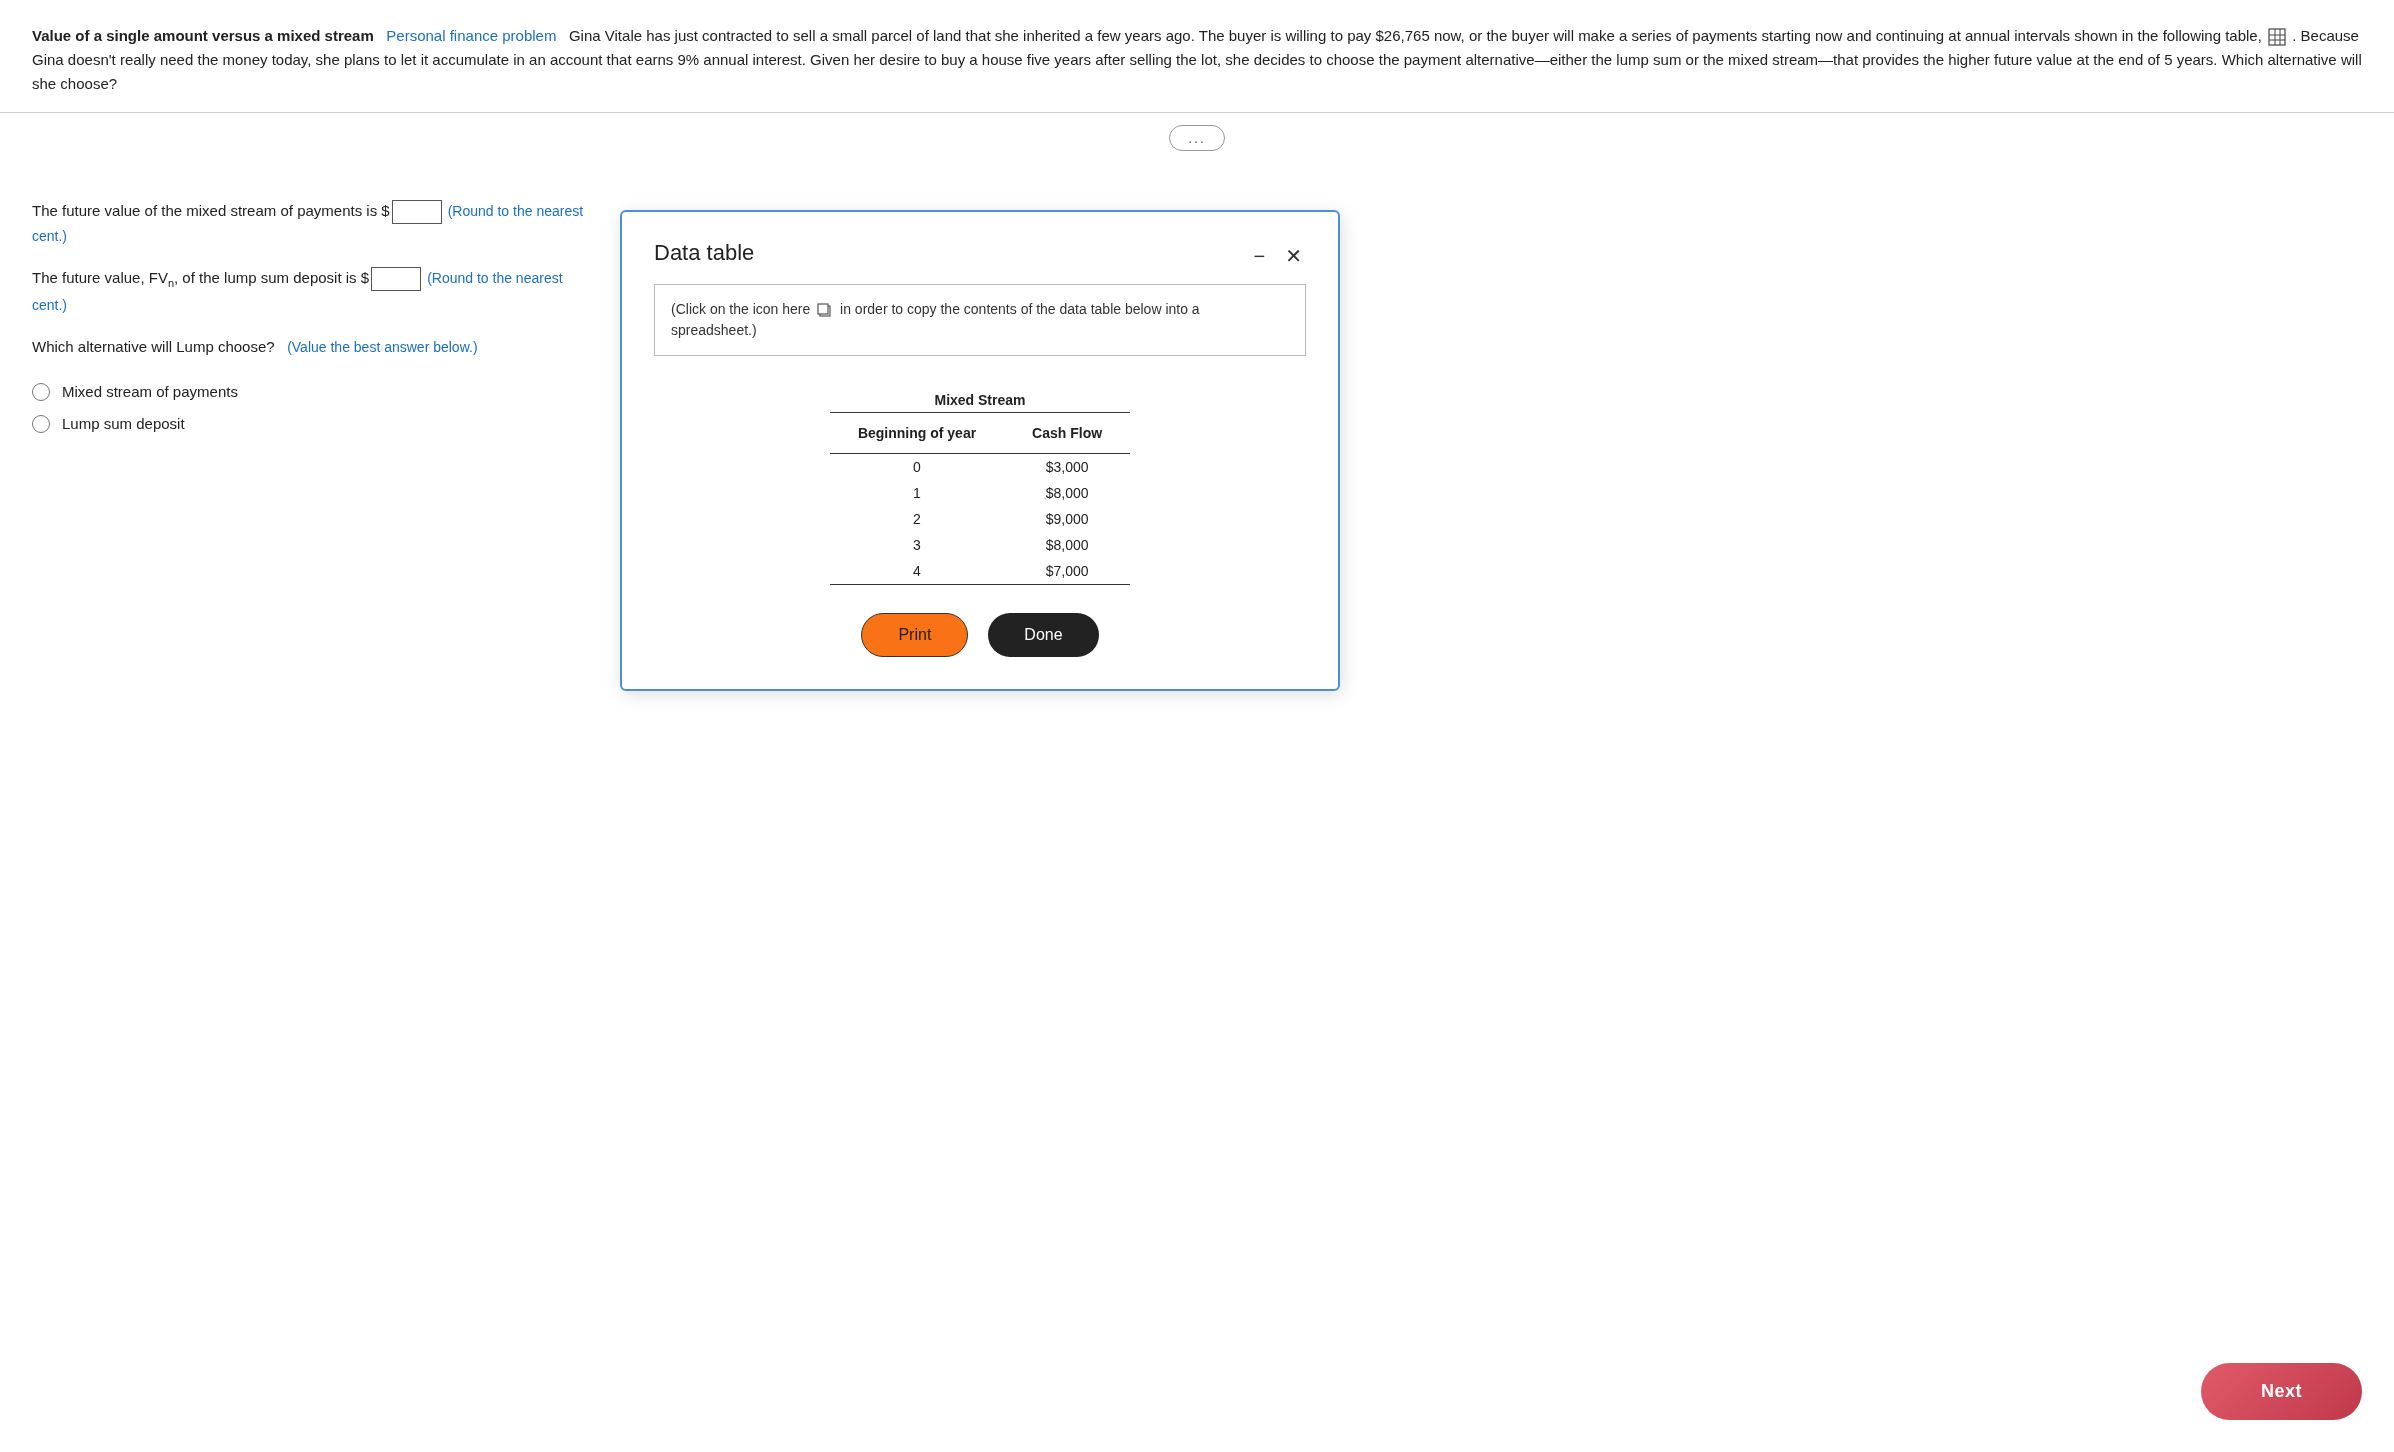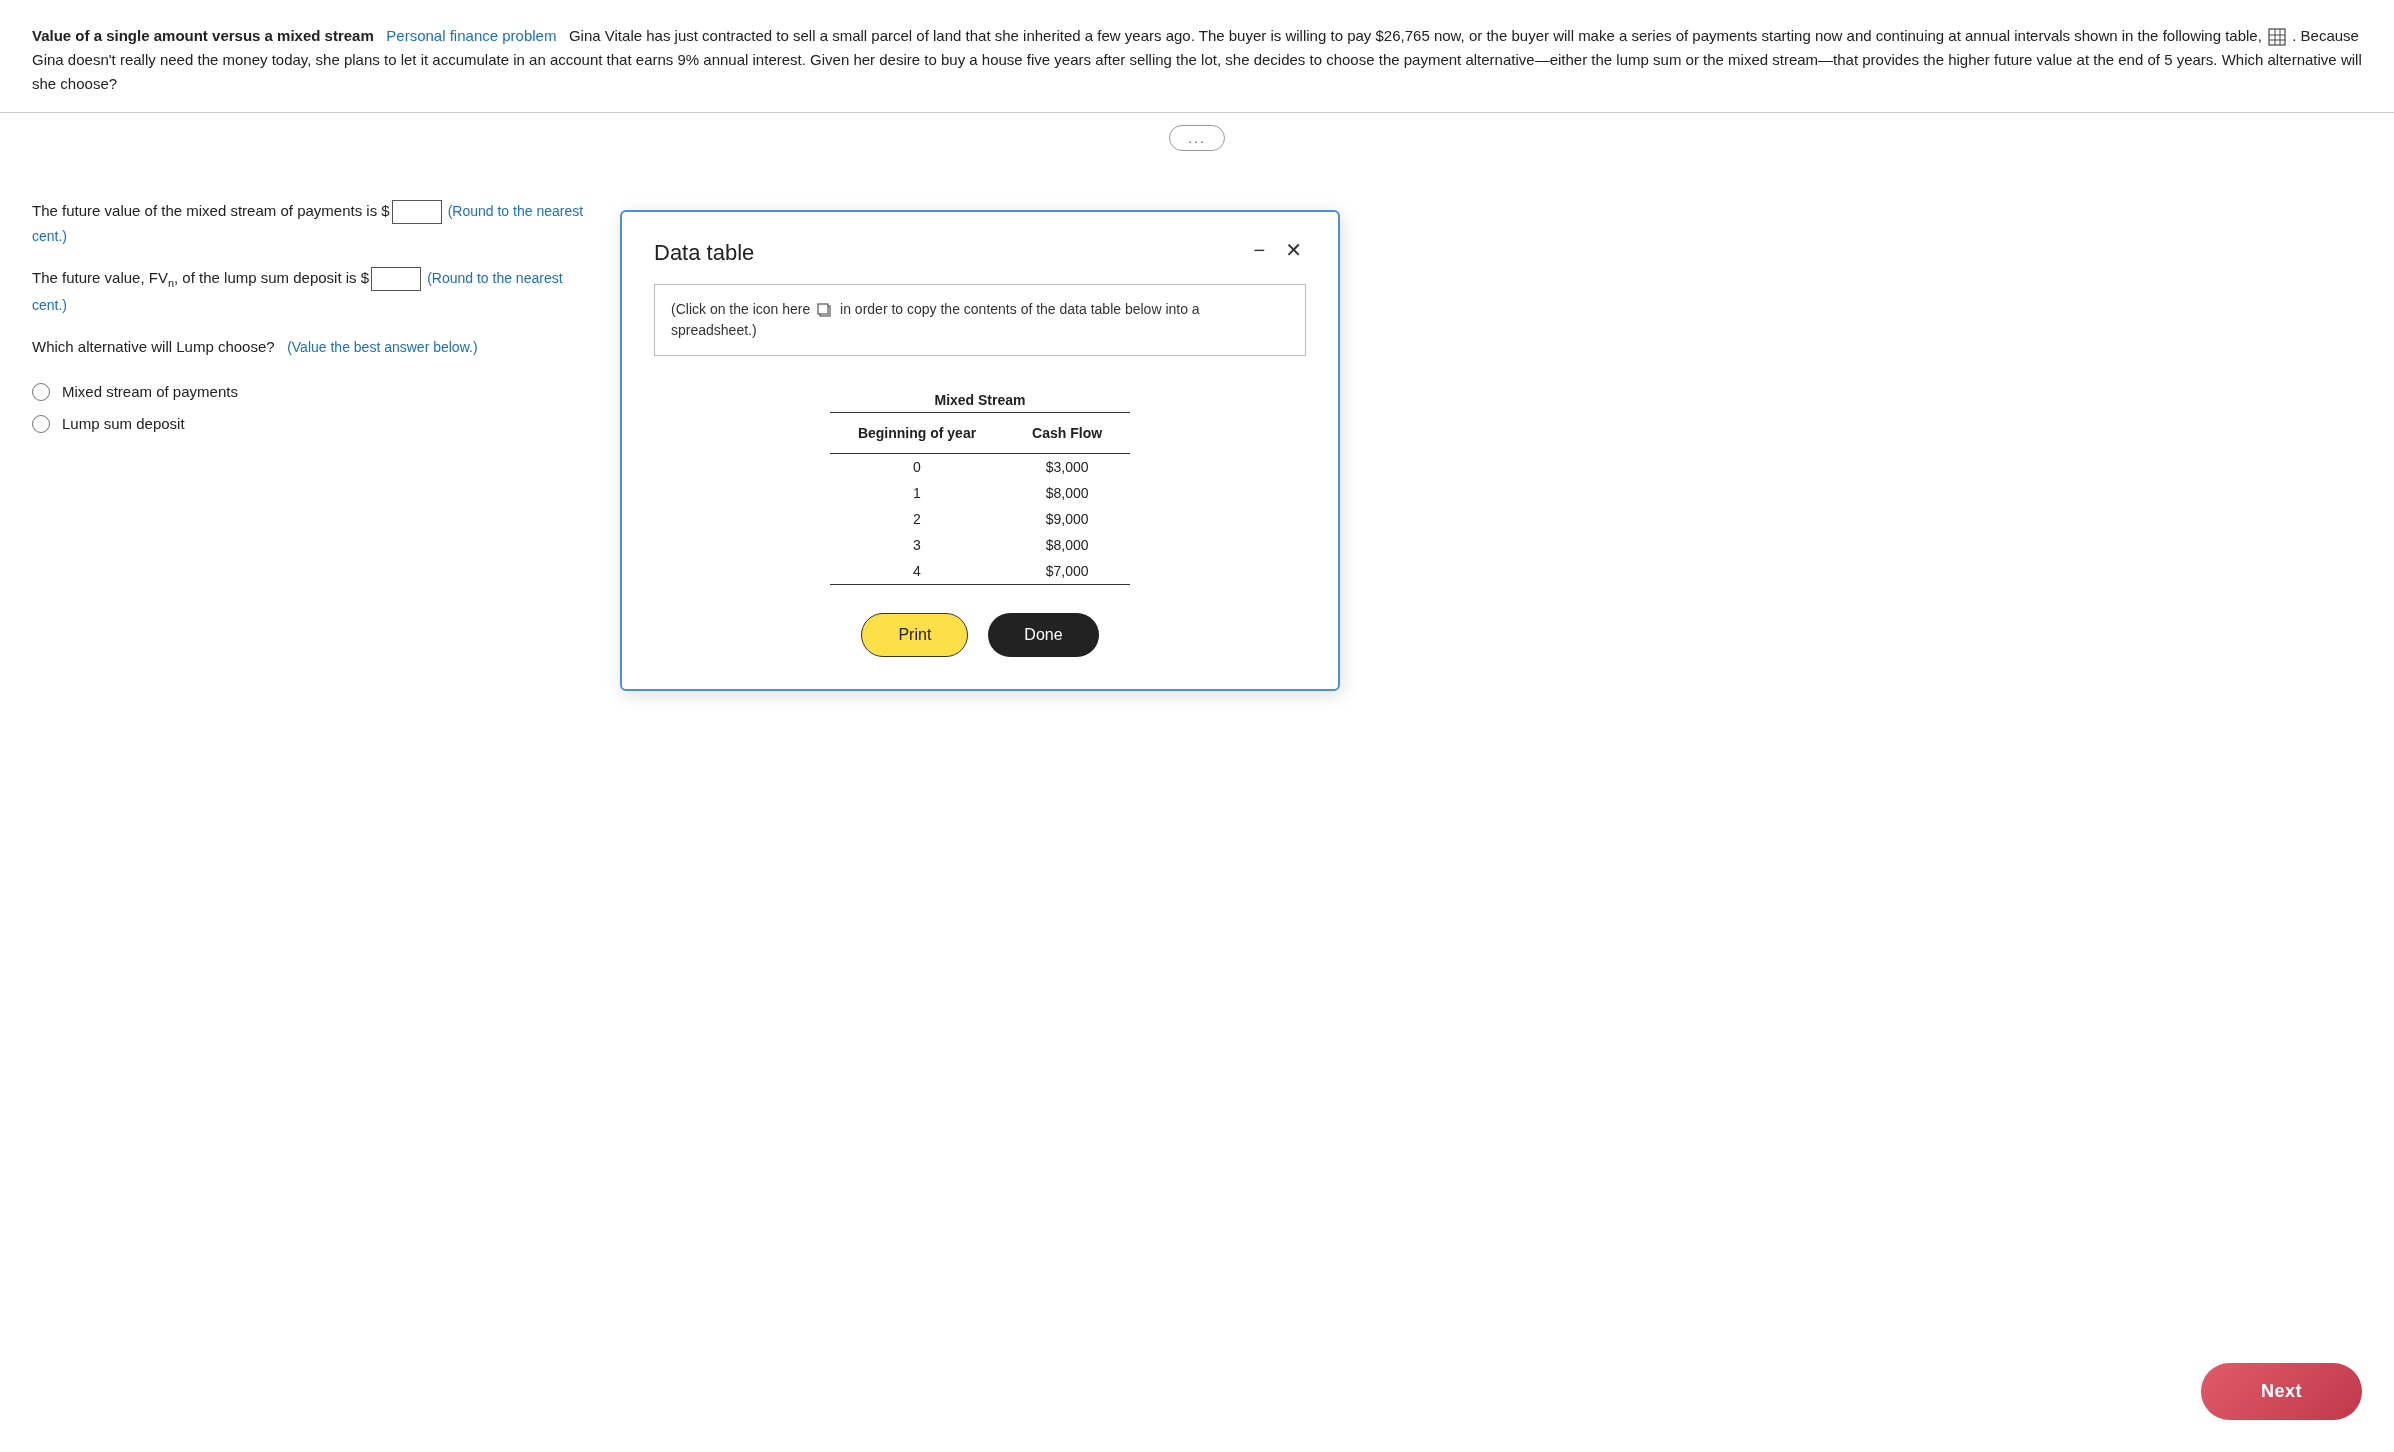--- a/index.html
+++ b/index.html
@@ -128,21 +128,21 @@
       background: #fff;
       border: 2.5px solid #4a90d9;
       border-radius: 6px;
       padding: 28px 32px 32px 32px;
       box-shadow: 2px 4px 18px rgba(0,0,0,0.13);
     }
 
     .modal-header {
       display: flex;
       justify-content: space-between;
-      align-items: flex-start;
+      align-items: flex-end;
       margin-bottom: 18px;
     }
 
     .modal-title {
       font-size: 22px;
       font-weight: normal;
       color: #222;
     }
 
     .modal-controls {
@@ -218,21 +218,21 @@
     .modal-footer {
       display: flex;
       justify-content: center;
       gap: 20px;
       margin-top: 8px;
     }
 
     .print-btn {
       border: 1.5px solid #333;
       border-radius: 30px;
-      background: #fde047;
+      background: #f97316;
       padding: 12px 36px;
       font-size: 16px;
       cursor: pointer;
       color: #222;
     }
 
     .done-btn {
       border: none;
       border-radius: 30px;
       background: #222;

